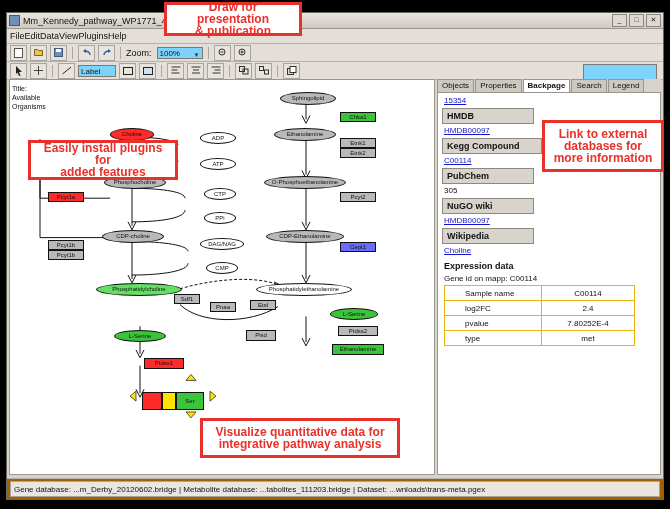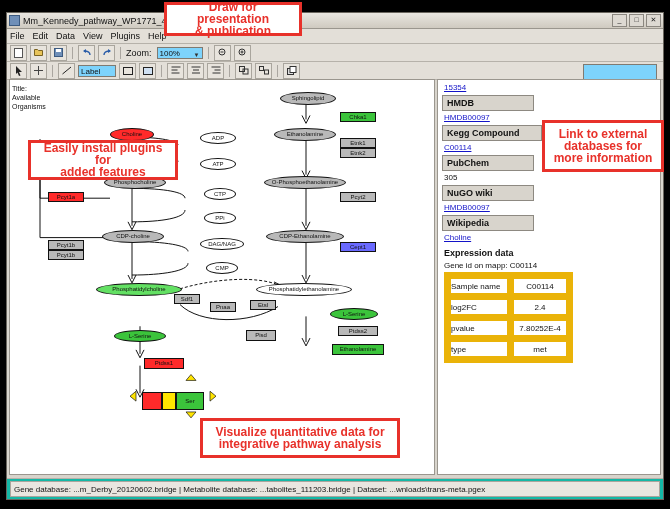--- a/index.html
+++ b/index.html
@@ -29,21 +29,21 @@
   .winbtns{display:flex;gap:2px;}
   .winbtn{
     width:13px;height:11px;background:#ddd9d2;border:1px solid #8b8780;
     font-size:7px;line-height:10px;text-align:center;color:#222;
   }
   
   .menubar{
     height:14px;background:#e3dfd8;border-bottom:1px solid #b6b2aa;
     display:flex;align-items:center;padding-left:3px;font-size:9px;color:#111;
   }
-  .menubar span{margin-right:8px;text-align:right;}
+  .menubar span{text-align:right;}
   
   .toolrow{
     height:17px;background:#e3dfd8;border-bottom:1px solid #b6b2aa;
     display:flex;align-items:center;padding-left:3px;gap:3px;
   }
   .zoomlabel{font-size:9px;color:#111;margin-right:2px;}
   .combo{
     height:12px;background:#7dd3fc;border:1px solid #7e7a72;
     font-size:8px;color:#111;display:flex;align-items:flex-end;
     padding:0 2px;box-sizing:border-box;
@@ -80,29 +80,29 @@
   .dbhead{
     background:#d8d4cc;border:1px solid #8d8981;font-weight:bold;font-size:9px;
     padding:2px 4px;margin:3px 0 2px 0;width:92px;box-sizing:border-box;
   }
   .dblink{color:#1313c8;text-decoration:underline;font-size:8px;margin:0 0 2px 2px;}
   .dbtext{font-size:8px;margin:0 0 2px 2px;color:#111;}
   .exprhead{font-weight:bold;font-size:9px;margin:6px 0 3px 2px;}
   .geneid{font-size:8px;margin:0 0 2px 2px;}
   table.expr{border-collapse:collapse;margin-left:2px;}
   table.expr td{
-    border:7px solid #eab308;font-size:8px;padding:1px 0;height:12px;
+    border:1px solid #eab308;font-size:8px;padding:1px 20px;height:12px;
     color:#111;background:#fff;
   }
   table.expr td.c1{width:56px;}
   table.expr td.c2{width:52px;text-align:center;}
   
   .statusbar{
     position:absolute;left:0;right:0;bottom:0;height:20px;
-    background:#14b8a6;border-top:1px solid #b6b2aa;
+    background:#a16207;border-top:1px solid #b6b2aa;
     display:flex;align-items:center;padding:0 3px;
   }
   .statusinner{
     flex:1;height:14px;background:#e9e6e0;border:1px solid #a9a59d;
     font-size:8px;color:#111;display:flex;align-items:center;padding-left:3px;
     white-space:nowrap;overflow:hidden;
   }
   
   .sidelabel{
     position:absolute;left:2px;top:4px;font-size:7px;color:#111;line-height:9px;
@@ -401,20 +401,27 @@
       </svg>
 
       <div class="callout" style="left:18px;top:60px;width:150px;height:40px;white-space:pre-line;">Easily install plugins for
 added features</div>
       <div class="callout" style="left:190px;top:338px;width:200px;height:40px;white-space:pre-line;">Visualize quantitative data  for
 integrative pathway analysis</div>
 
     </div>
 
     <div class="sidepanel">
+      <div class="tabs">
+        <div class="tab">Objects</div>
+        <div class="tab">Properties</div>
+        <div class="tab active">Backpage</div>
+        <div class="tab">Search</div>
+        <div class="tab">Legend</div>
+      </div>
       <div class="panelbody">
 
         <div class="dblink">15354</div>
 
         <div class="dbhead">HMDB</div>
         <div class="dblink">HMDB00097</div>
 
         <div class="dbhead" style="width:100px;">Kegg Compound</div>
         <div class="dblink">C00114</div>
 

